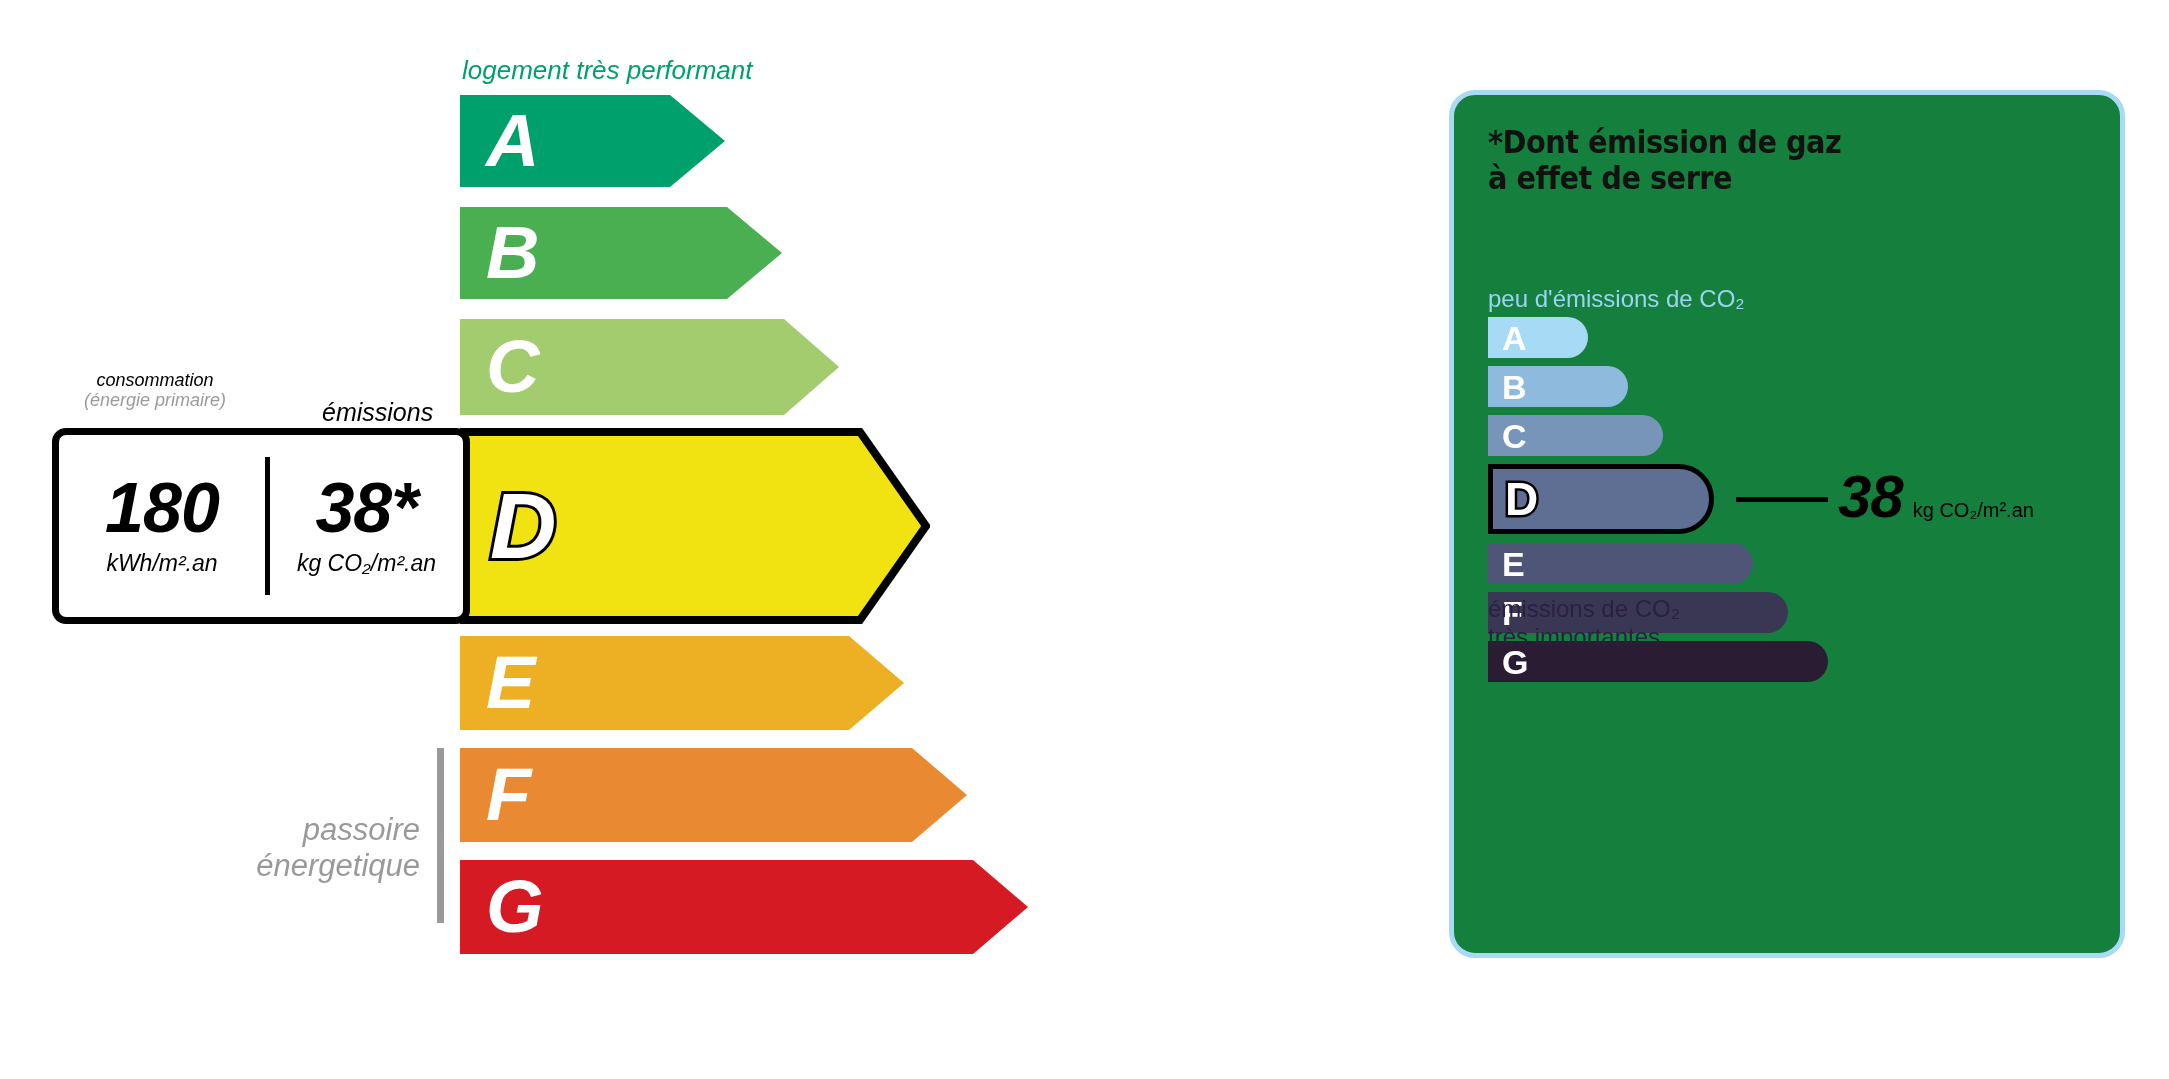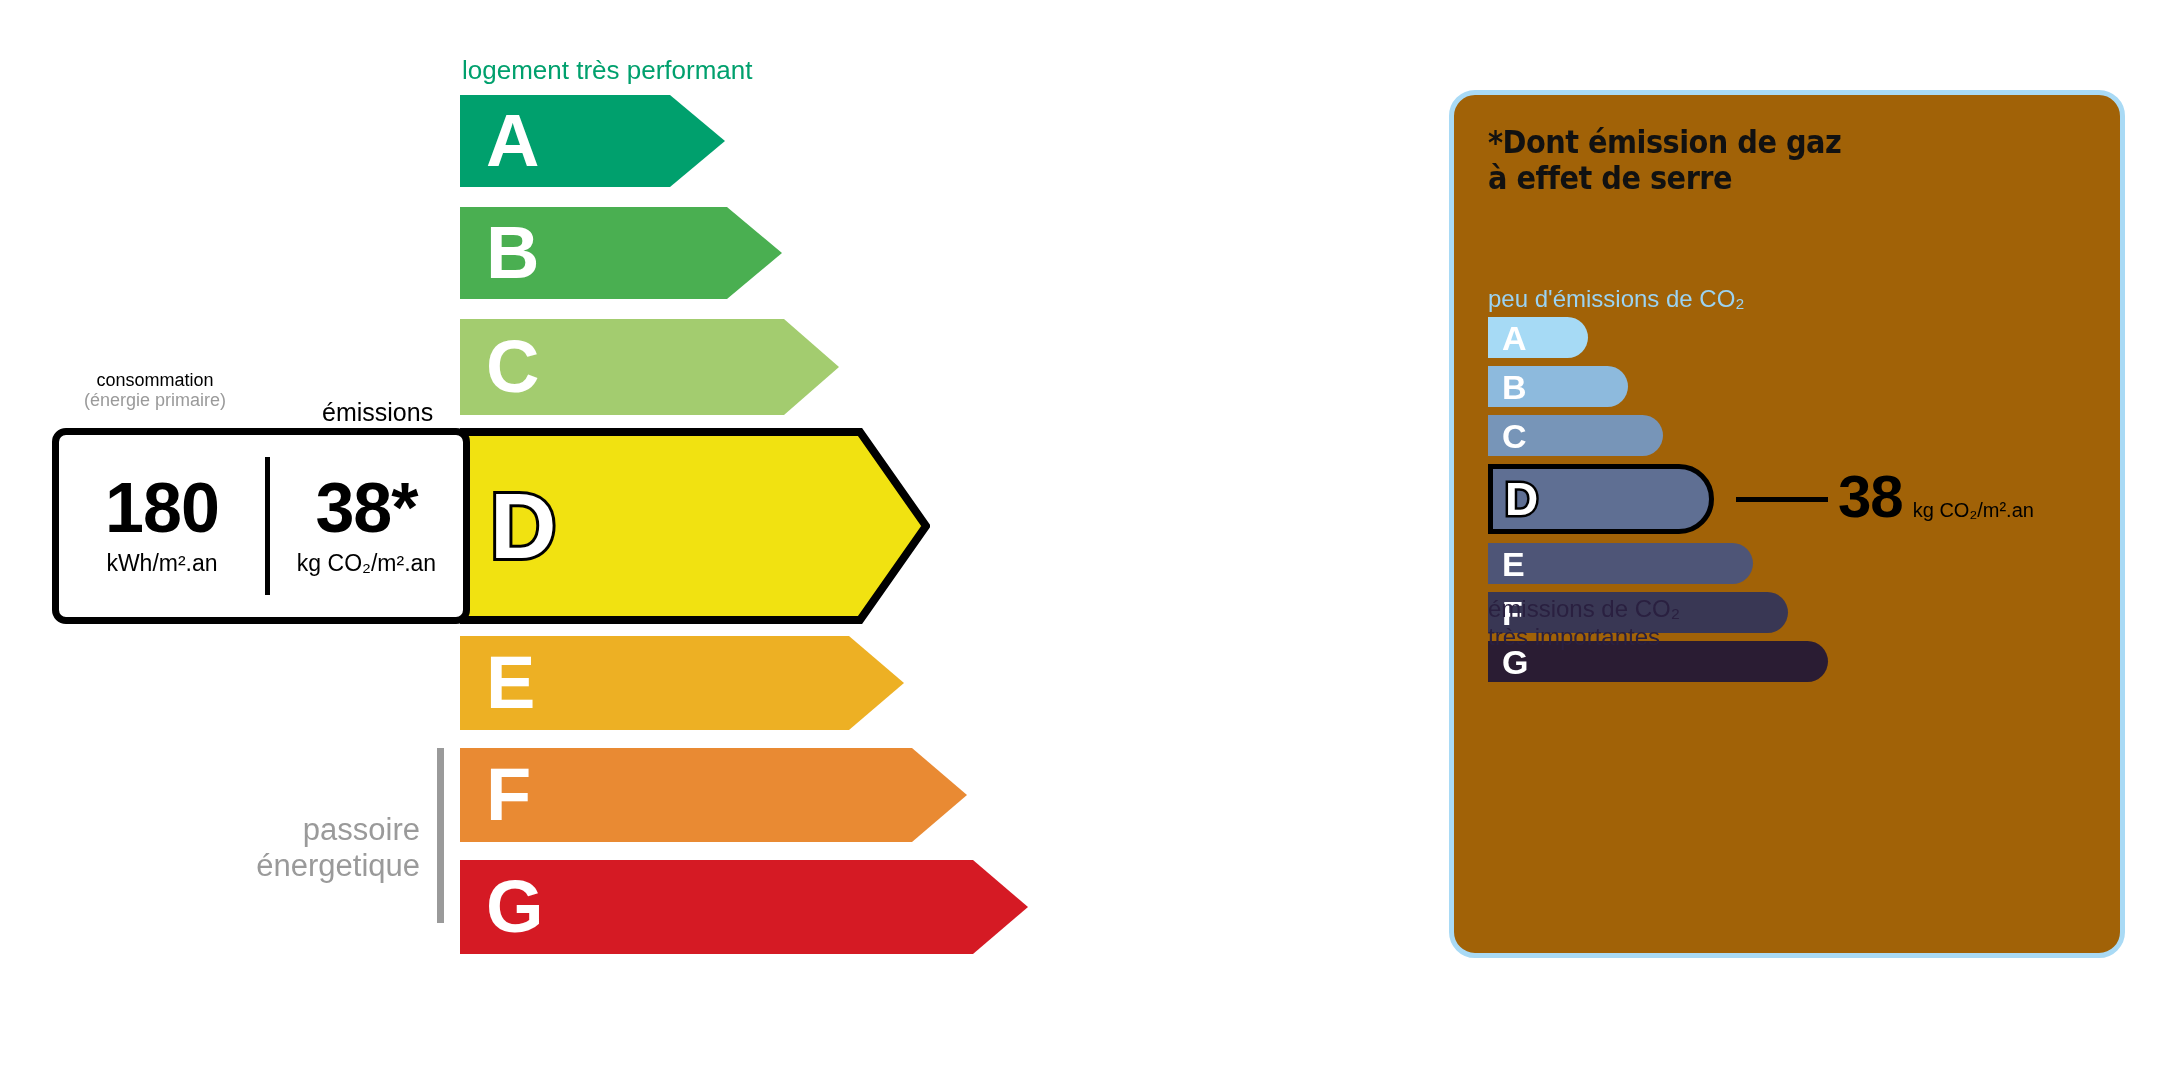--- a/index.html
+++ b/index.html
@@ -6,21 +6,21 @@
   html, body {
     width: 2169px;
     height: 1079px;
     background: #ffffff;
     font-family: "Liberation Sans", "DejaVu Sans", sans-serif;
     overflow: hidden;
   }
   #root { position: relative; width: 2169px; height: 1079px; }
 
   
-  #dpe { position: absolute; left: 0; top: 0; width: 1400px; height: 1079px; }
+  #dpe { position: absolute; left: 0; top: 0; width: 1400px; height: 1079px; font-style: italic; }
 
   .top-caption {
     position: absolute;
     left: 462px; top: 55px;
     font-size: 26px;
     color: #00a06d;
     white-space: nowrap;
   }
   .bottom-caption {
     position: absolute;
@@ -133,21 +133,21 @@
     line-height: 1.16;
   }
 
   
   #ges {
     position: absolute;
     left: 1449px; top: 90px;
     width: 676px; height: 868px;
     border: 5px solid #a9daf5;
     border-radius: 26px;
-    background: #a16207;
+    background: #15803d;
   }
   #ges-title {
     position: absolute;
     left: 34px; top: 30px;
     font-size: 32px;
     font-weight: bold;
     color: #111111;
     line-height: 1.12;
     font-family: "DejaVu Sans Condensed", "Liberation Sans Narrow", "Liberation Sans", sans-serif;
     letter-spacing: -0.5px;
@@ -205,20 +205,21 @@
     display: flex;
     align-items: baseline;
     white-space: nowrap;
   }
   #ges-value .num {
     font-size: 60px;
     font-weight: bold;
     color: #000000;
     line-height: 1;
     letter-spacing: -1px;
+    font-style: italic;
   }
   #ges-value .unit {
     font-size: 20px;
     color: #000000;
     margin-left: 10px;
   }
 </style>
 </head>
 <body>
 

